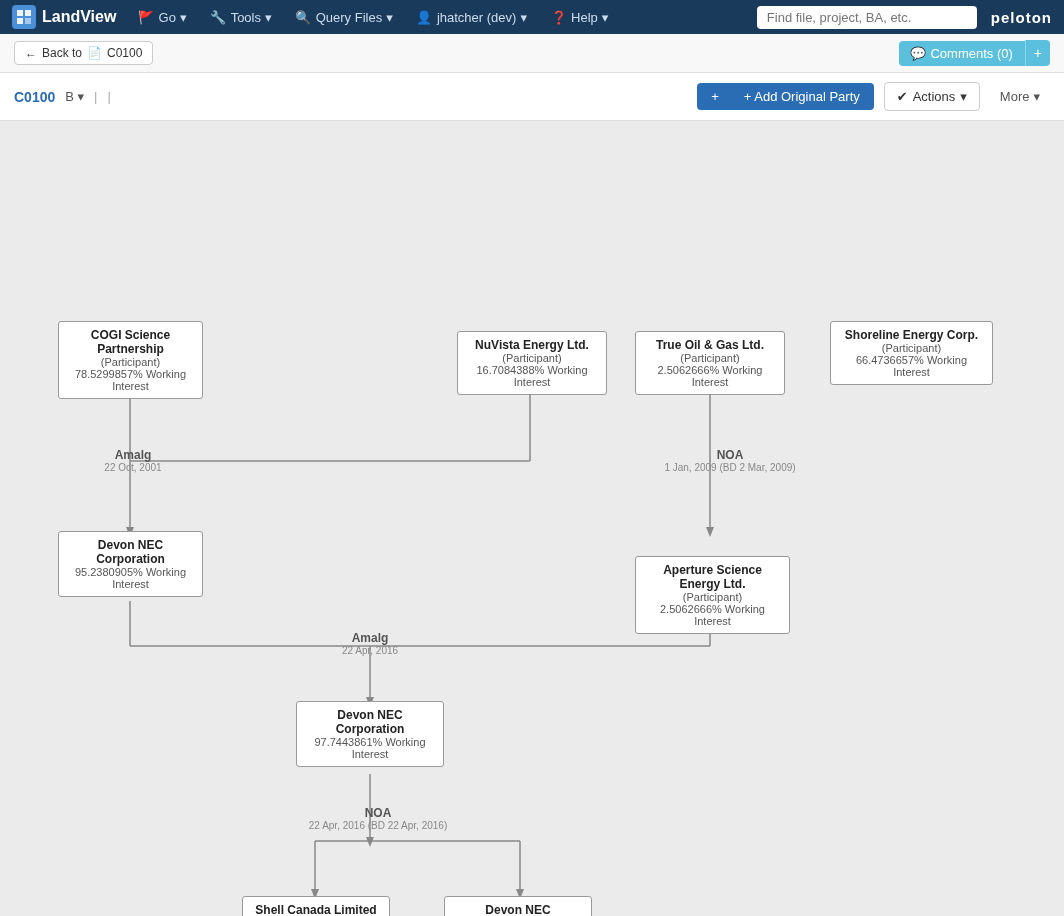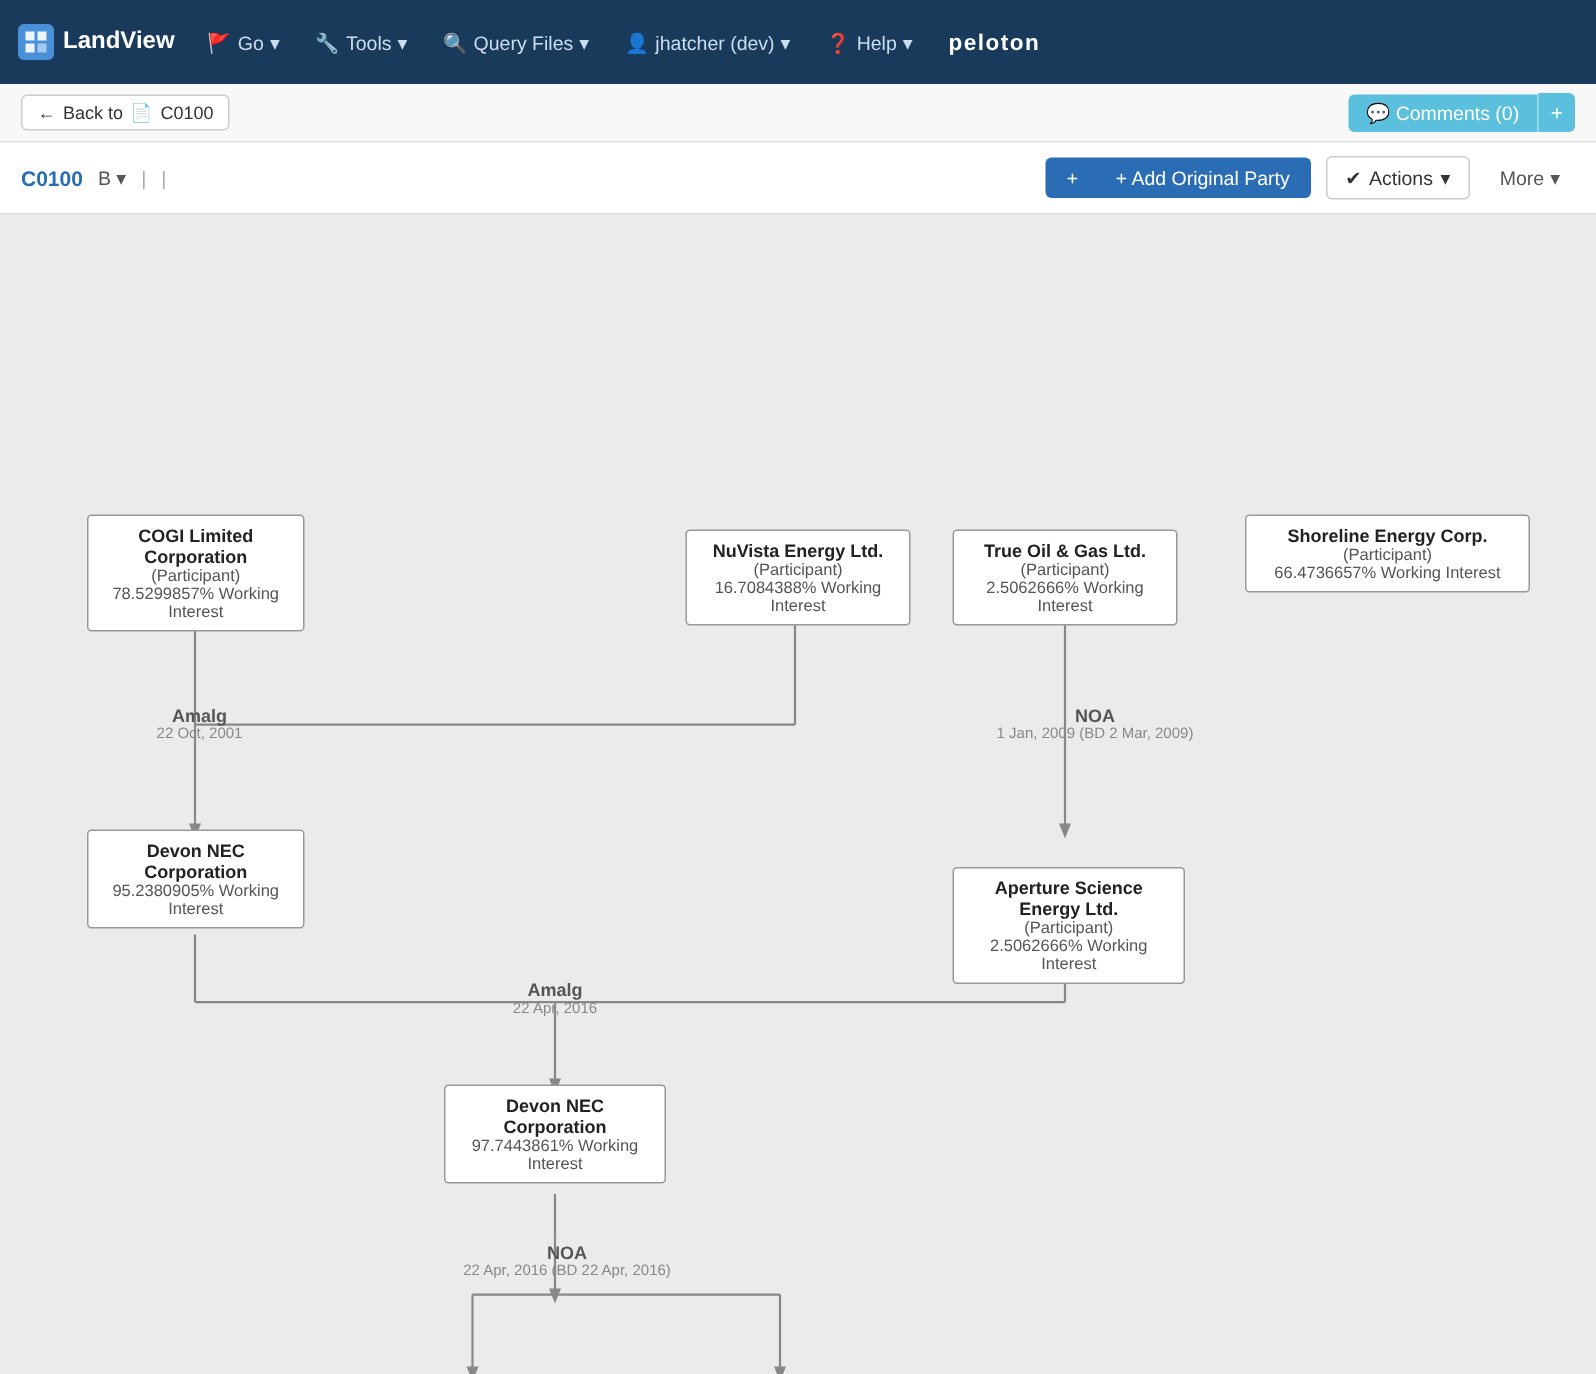--- a/index.html
+++ b/index.html
@@ -2,21 +2,21 @@
 <html><head>
   <meta charset="utf-8">
   <style>
     * { box-sizing: border-box; margin: 0; padding: 0; }
     body { font-family: Arial, sans-serif; font-size: 13px; background: #f0f0f0; }
 
     
     .navbar {
       background: #1a3a5c;
       color: #fff;
-      height: 56px;
+      height: 34px;
       display: flex;
       align-items: center;
       padding: 16px 12px;
       gap: 4px;
     }
     .navbar-brand {
       display: flex; align-items: center; gap: 6px;
       font-weight: bold; font-size: 16px; color: #fff;
       margin-right: 8px;
     }
@@ -189,20 +189,21 @@
   <div class="nav-item">
     <span>👤</span>
     <span>jhatcher (dev)</span>
     <span>▾</span>
   </div>
   <div class="nav-item">
     <span>❓</span>
     <span>Help</span>
     <span>▾</span>
   </div>
+  <input class="nav-search" type="text" placeholder="Find file, project, BA, etc." style="">
   <span class="peloton-logo">peloton</span>
 </nav>
 
 <div class="toolbar">
   <button class="back-btn">
     <span>←</span>
     <span>Back to</span>
     <span>📄</span>
     <span>C0100</span>
   </button>
@@ -270,38 +271,38 @@
       <line x1="350" y1="700" x2="295" y2="700" stroke="#888" stroke-width="1.5"></line>
       <line x1="295" y1="700" x2="295" y2="752" stroke="#888" stroke-width="1.5"></line>
       <polygon points="291,748 295,758 299,748" fill="#888"></polygon>
 
       <line x1="350" y1="700" x2="500" y2="700" stroke="#888" stroke-width="1.5"></line>
       <line x1="500" y1="700" x2="500" y2="752" stroke="#888" stroke-width="1.5"></line>
       <polygon points="496,748 500,758 504,748" fill="#888"></polygon>
     </svg>
 
     <div class="diagram-node node-box" style="left:38px; top:180px; width:145px;">
-      <div class="node-name">COGI Limited Corporation</div>
+      <div class="node-name">COGI Science Partnership</div>
       <div class="node-role">(Participant)</div>
       <div class="node-interest">78.5299857% Working Interest</div>
     </div>
 
     <div class="diagram-node node-box" style="left:437px; top:190px; width:150px;">
       <div class="node-name">NuVista Energy Ltd.</div>
       <div class="node-role">(Participant)</div>
       <div class="node-interest">16.7084388% Working Interest</div>
     </div>
 
     <div class="diagram-node node-box" style="left:615px; top:190px; width:150px;">
       <div class="node-name">True Oil &amp; Gas Ltd.</div>
       <div class="node-role">(Participant)</div>
       <div class="node-interest">2.5062666% Working Interest</div>
     </div>
 
-    <div class="diagram-node node-box" style="left:810px; top:180px; width:190px;">
+    <div class="diagram-node node-box" style="left:810px; top:180px; width:163px;">
       <div class="node-name">Shoreline Energy Corp.</div>
       <div class="node-role">(Participant)</div>
       <div class="node-interest">66.4736657% Working Interest</div>
     </div>
 
     <div class="diagram-node node-box" style="left:38px; top:390px; width:145px;">
       <div class="node-name">Devon NEC Corporation</div>
       <div class="node-interest">95.2380905% Working Interest</div>
     </div>
 

